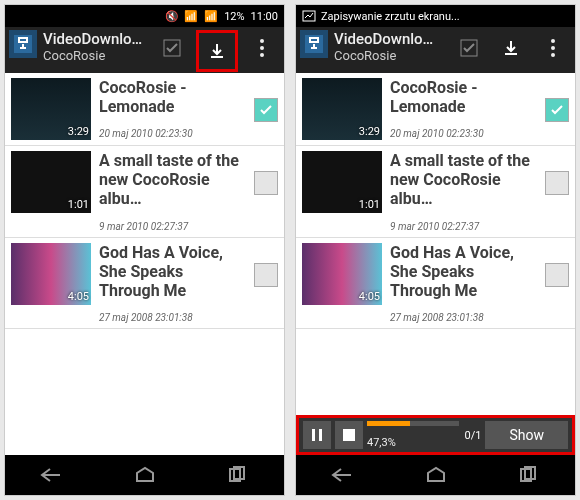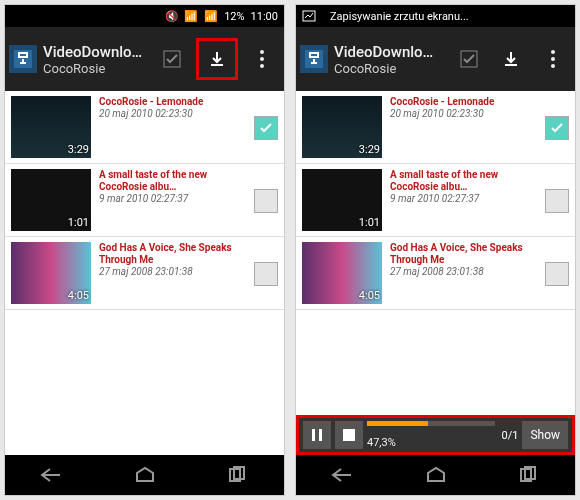--- a/index.html
+++ b/index.html
@@ -1,33 +1,33 @@
 <!DOCTYPE html>
 <html><head>
 <meta charset="utf-8">
 <style>
   body{margin:0;background:#fff;font-family:Roboto,Arial,sans-serif}
   .wrap{display:flex;gap:10px;width:580px;height:500px;background:#e8e8e8;padding:4px;box-sizing:border-box}
   .phone{width:281px;background:#fff;display:flex;flex-direction:column;border:1px solid #ccc;position:relative}
   .status{height:22px;background:#000;color:#fff;display:flex;align-items:center;justify-content:flex-end;font-size:11px;padding:0 6px;gap:6px}
-  .status .left{margin-right:auto;display:flex;gap:14px;align-items:center}
-  .appbar{height:40px;background:#222;color:#eee;display:flex;align-items:center;padding:12px 4px;gap:6px}
+  .status .left{margin-right:auto;display:flex;gap:5px;align-items:center}
+  .appbar{height:40px;background:#222;color:#eee;display:flex;padding:3px 4px;gap:6px}
   .appbar .appicon{width:28px;height:28px;background:#1e4a6f;display:flex;align-items:center;justify-content:center}
   .titlebox{display:flex;flex-direction:column;flex:1;overflow:hidden}
   .titlebox .t1{font-size:15px;font-weight:500;white-space:nowrap;overflow:hidden;text-overflow:ellipsis}
   .titlebox .t2{font-size:13px;color:#ccc}
   .actbtn{width:36px;height:36px;display:flex;align-items:center;justify-content:center}
   .red{border:3px solid #e20000}
   .list{flex:1;overflow:hidden;background:#fff}
   .row{display:flex;border-bottom:1px solid #ddd;padding:5px 6px;gap:8px;align-items:flex-start}
   .thumb{width:80px;height:62px;background:#333;position:relative;background-size:cover}
   .thumb .dur{position:absolute;right:2px;bottom:2px;color:#fff;font-size:11px;font-weight:400;text-shadow:0 0 3px #000}
   .meta{flex:1}
-  .meta .title{font-size:10px;font-weight:700;color:#b91c1c;line-height:1.2}
-  .meta .date{font-size:10px;color:#666;font-style:italic;margin-top:0}
+  .meta .title{font-size:16px;font-weight:700;color:#404040;line-height:1.2}
+  .meta .date{font-size:10px;color:#666;font-style:italic;margin-top:12px}
   .chk{width:22px;height:22px;border:1px solid #aaa;background:#e5e5e5;display:flex;align-items:center;justify-content:center;margin-top:20px}
   .chk.on{background:#5ad2c2}
   .nav{height:40px;background:#000;display:flex;align-items:center;justify-content:space-around}
   .dlbar{height:34px;background:#333;display:flex;align-items:center;padding:0 4px;gap:4px;border:3px solid #e20000}
   .dlbtn{width:28px;height:28px;background:#555;display:flex;align-items:center;justify-content:center;color:#fff}
   .prog{flex:1;display:flex;align-items:center;gap:6px;color:#fff;font-size:11px;position:relative}
   .bar{height:5px;background:#555;width:100%;position:relative}
   .barfill{height:5px;background:#f90;width:47.3%}
   .pct{font-size:11px;color:#eee;margin-top:10px}
   .dots{display:flex;flex-direction:column;gap:3px}
@@ -226,21 +226,21 @@
         </div>
       <div class="prog">
         <div style="flex:1">
           <div class="bar">
               <div class="barfill"></div>
             </div>
           <div class="pct">47,3%</div>
         </div>
         <div>0/1</div>
       </div>
-      <div class="dlbtn" style="width:auto;padding:0 8px;font-size:12px">Show</div>
+      <div class="dlbtn" style="width:auto;padding:0 24px;font-size:14px">Show</div>
     </div>
     <div class="nav">
       <div>
           <svg width="28" height="18">
             <path d="M12 3L4 9l8 6M4 9h18" stroke="#999" fill="none" stroke-width="2"></path>
           </svg>
         </div>
       <div>
           <svg width="28" height="18">
             <path d="M6 15V7l8-5 8 5v8H6z" stroke="#999" fill="none" stroke-width="2"></path>

